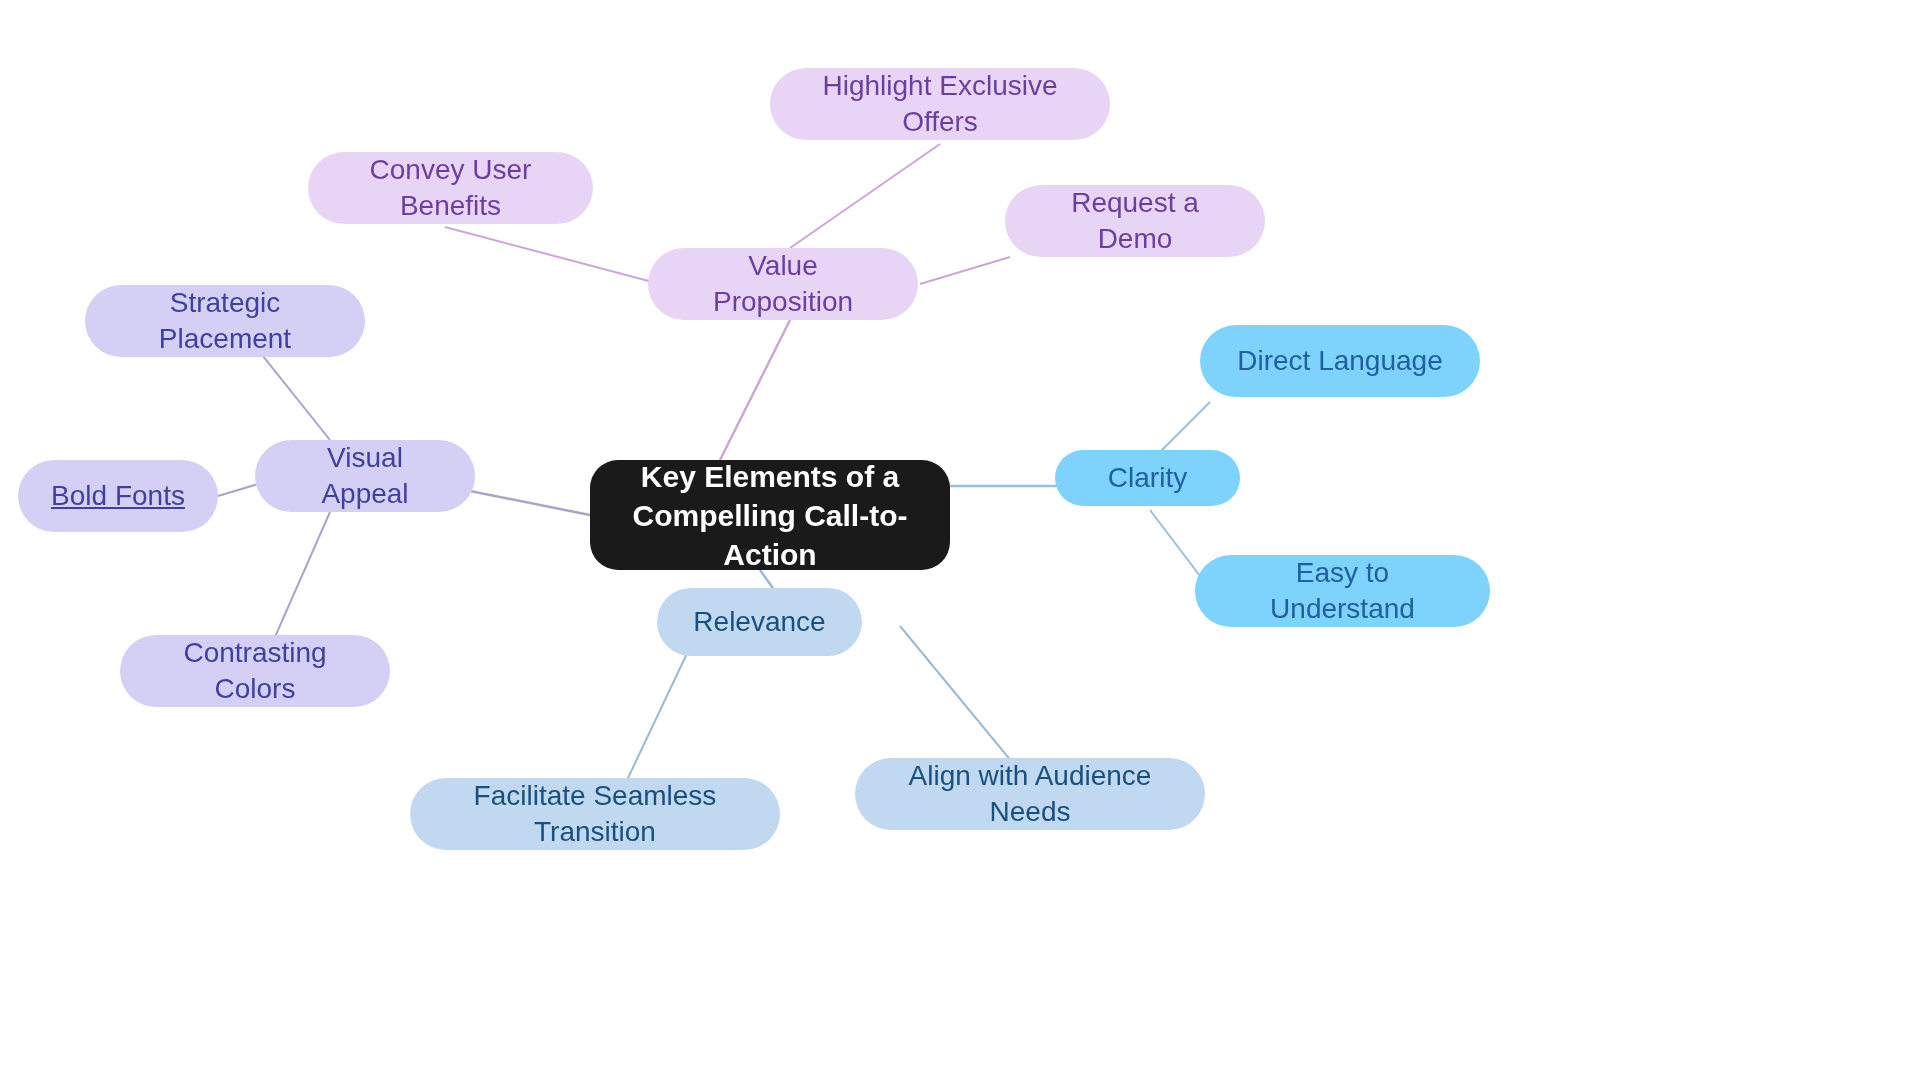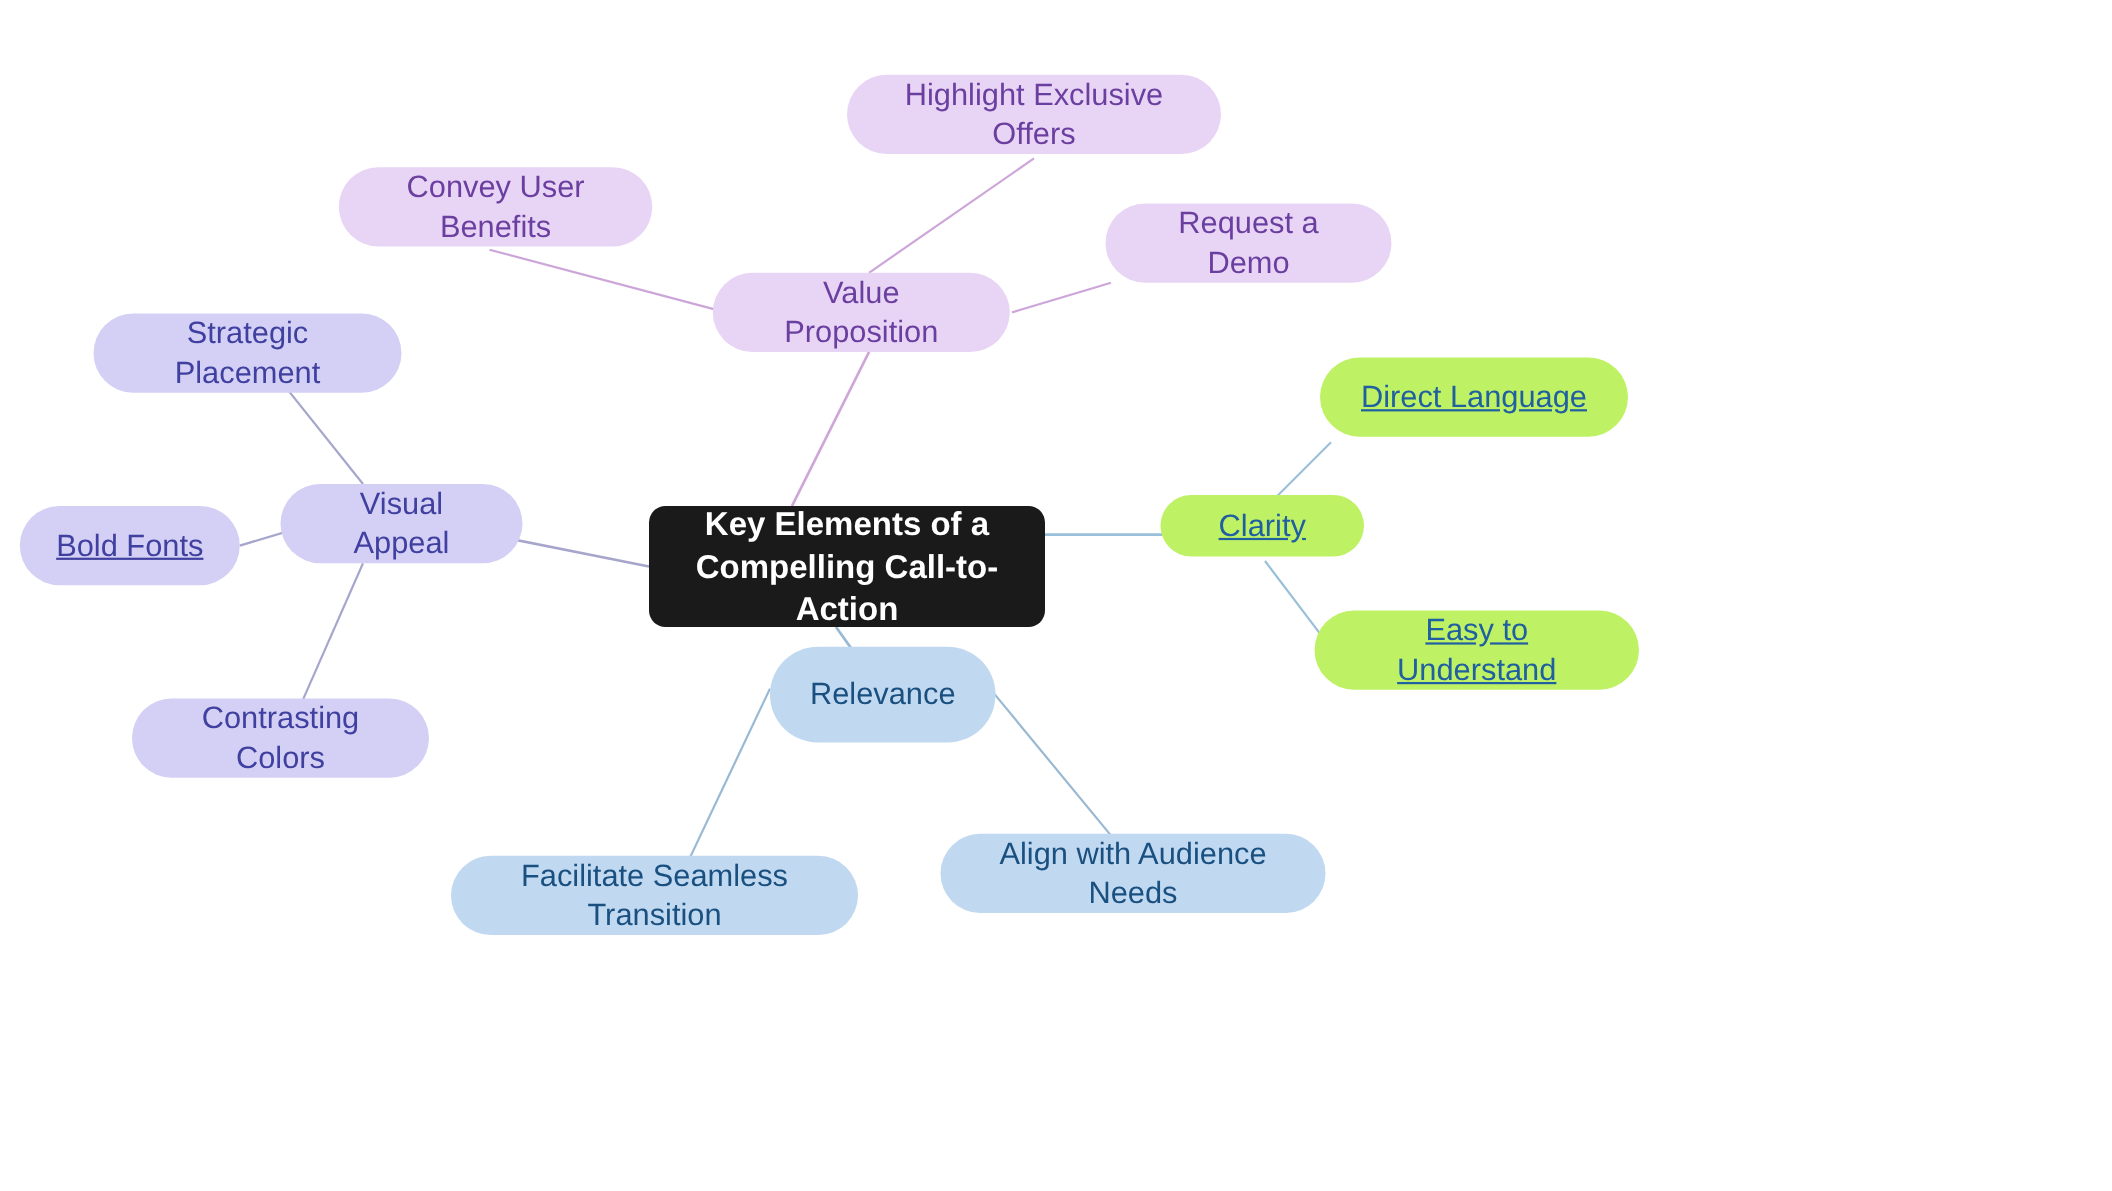--- a/index.html
+++ b/index.html
@@ -30,39 +30,38 @@
       padding: 6px 28px;
       font-size: 28px;
       font-weight: 500;
       line-height: 1.3;
     }
     .node-center {
       background: #1a1a1a;
       color: #ffffff;
       font-size: 30px;
       font-weight: 600;
-      border-radius: 15px;
+      border-radius: 28px;
       width: 360px;
       height: 110px;
     }
     .node-purple {
       background: #e8d5f5;
       color: #6b3fa0;
       border: none;
     }
     .node-lavender {
       background: #d4d0f5;
       color: #4040a0;
       border: none;
     }
     .node-blue {
-      background: #bef264;
+      background: #7dd3fc;
       color: #2060a0;
       border: none;
-      text-decoration: underline;
     }
     .node-light-blue {
       background: #c0d8f0;
       color: #1a5080;
       border: none;
     }
   </style>
 </head>
 <body>
 
@@ -115,17 +114,17 @@
 <div class="node node-purple" style="left: 1005px; top: 185px; width: 260px; height: 72px;">Request a Demo</div>
 
 <div class="node node-purple" style="left: 308px; top: 152px; width: 285px; height: 72px;">Convey User Benefits</div>
 
 <div class="node node-blue" style="left: 1055px; top: 450px; width: 185px; height: 56px;">Clarity</div>
 
 <div class="node node-blue" style="left: 1200px; top: 325px; width: 280px; height: 72px;">Direct Language</div>
 
 <div class="node node-blue" style="left: 1195px; top: 555px; width: 295px; height: 72px;">Easy to Understand</div>
 
-<div class="node node-light-blue" style="left: 700px; top: 588px; width: 205px; height: 87px;">Relevance</div>
+<div class="node node-light-blue" style="left: 657px; top: 588px; width: 205px; height: 68px;">Relevance</div>
 
 <div class="node node-light-blue" style="left: 410px; top: 778px; width: 370px; height: 72px;">Facilitate Seamless Transition</div>
 
 <div class="node node-light-blue" style="left: 855px; top: 758px; width: 350px; height: 72px;">Align with Audience Needs</div>
 
 </body></html>

